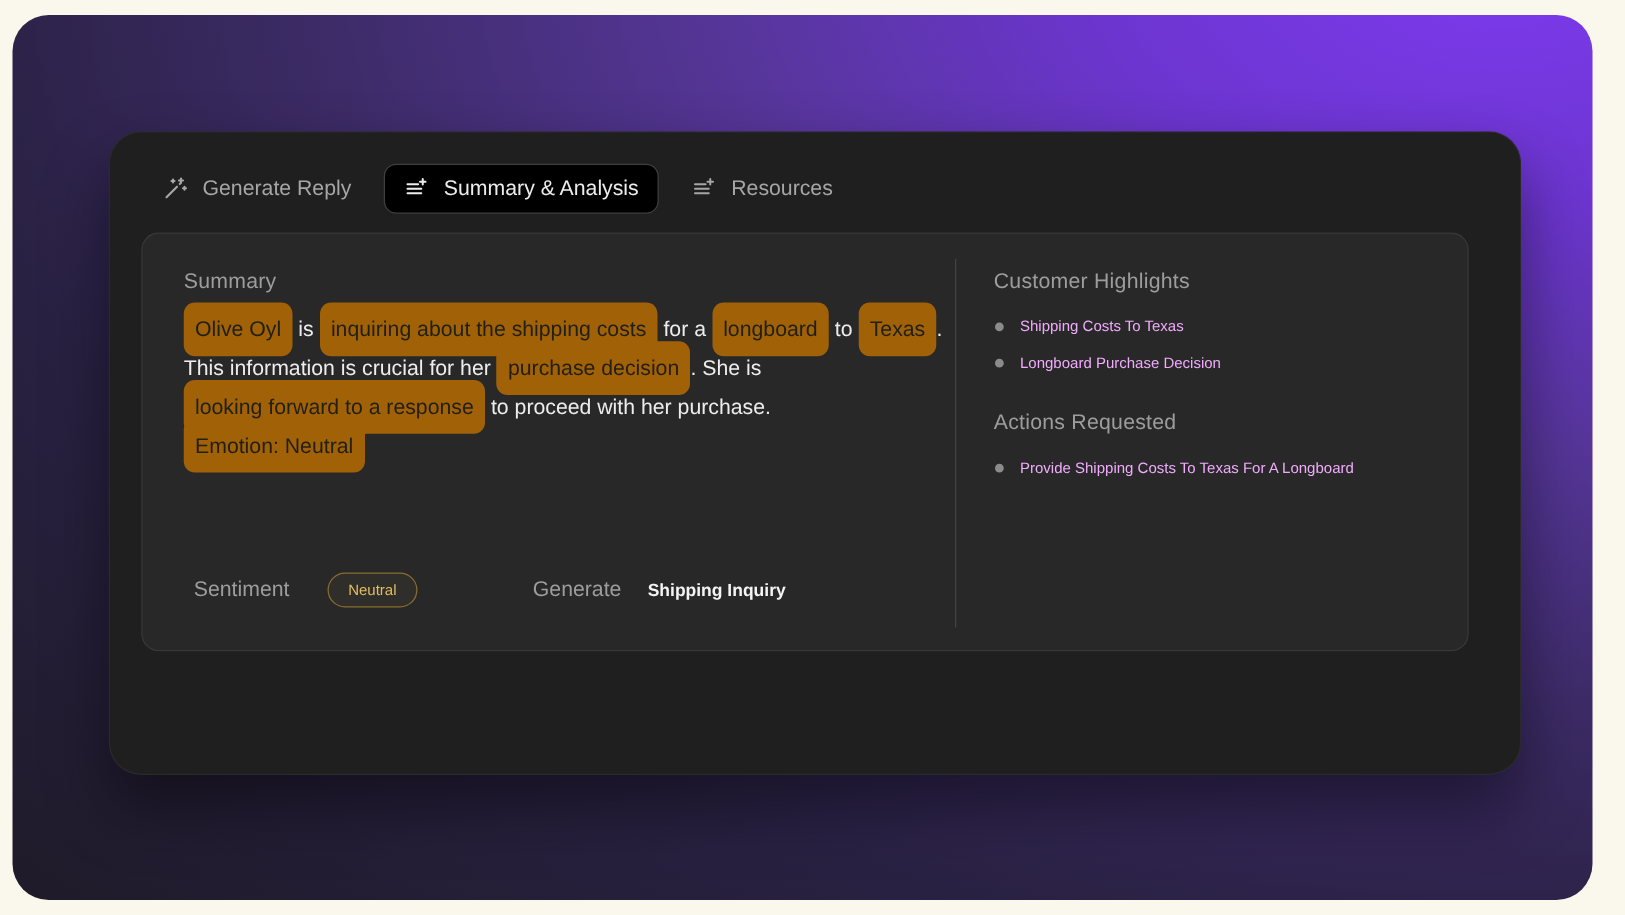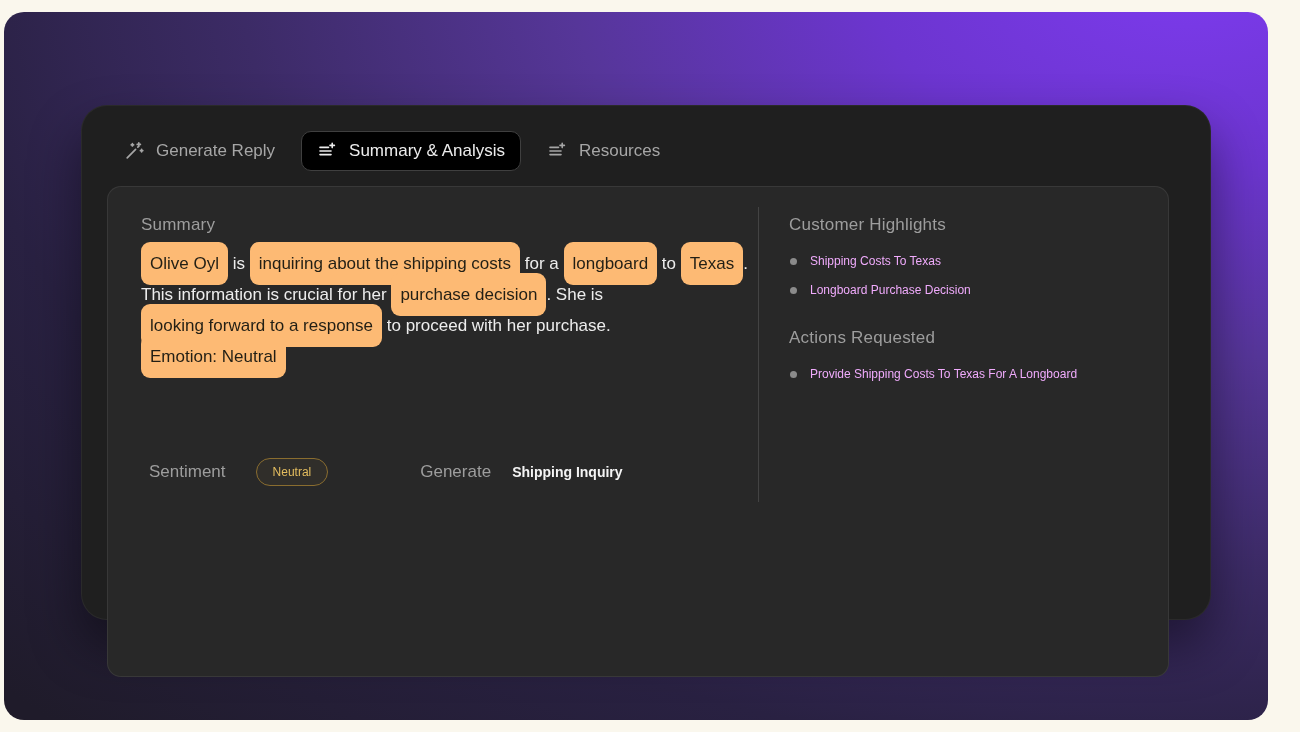--- a/index.html
+++ b/index.html
@@ -4,22 +4,22 @@
 <style>
   * { margin:0; padding:0; box-sizing:border-box; }
   html,body { width:1300px; height:732px; }
   body {
     font-family:"Liberation Sans","DejaVu Sans",sans-serif;
     background:#FAF7ED;
     position:relative;
     overflow:hidden;
   }
   .gradient {
-    position:absolute; left:4px; top:12px; width:1264px; height:708px;
-    border-radius:20px;
+    position:absolute; left:10px; top:12px; width:1264px; height:708px;
+    border-radius:29px;
     background:radial-gradient(130% 150% at 94% -8%,
       #7E3BF0 0%, #6C35CF 20%, #563699 38%, #3C2B66 58%, #292142 76%, #1F1B2A 100%);
   }
   .card {
     position:absolute; left:77px; top:93px; width:1130px; height:515px;
     background:#1F1F1F;
     border:1px solid rgba(255,255,255,0.05);
     border-radius:26px;
     box-shadow:0 26px 52px rgba(0,0,0,0.45);
   }
@@ -37,33 +37,33 @@
   }
   .tab.active {
     background:#000000;
     border-color:#3F3F3F;
     color:#EDEDED;
   }
   .tab .icon { display:inline-flex; width:20px; height:20px; }
   .tab svg { stroke:currentColor; }
   
   .panel {
-    position:absolute; left:25px; top:80px; width:1062px; height:491px;
+    position:absolute; left:25px; top:80px; width:1062px; height:335px;
     background:#282828;
     border:1px solid rgba(255,255,255,0.08);
     border-radius:14px;
   }
   .sec-heading { font-size:17px; color:#9D9D9D; letter-spacing:0.2px; }
   .left-col { position:absolute; left:33px; top:28px; width:608px; }
   .paragraph {
     margin-top:13px;
     font-size:17px; line-height:31px; color:#EDEDED;
   }
   .hl {
-    background:#fdba74; color:#221F15;
+    background:#a16207; color:#221F15;
     border-radius:9px; padding:12px 9px;
     white-space:nowrap;
   }
   .meta-row {
     position:absolute; left:33px; top:271px;
     display:flex; align-items:center;
   }
   .meta-label { font-size:17px; color:#9D9D9D;margin-left:8px; }
   .badge {
     margin-left:30px;

